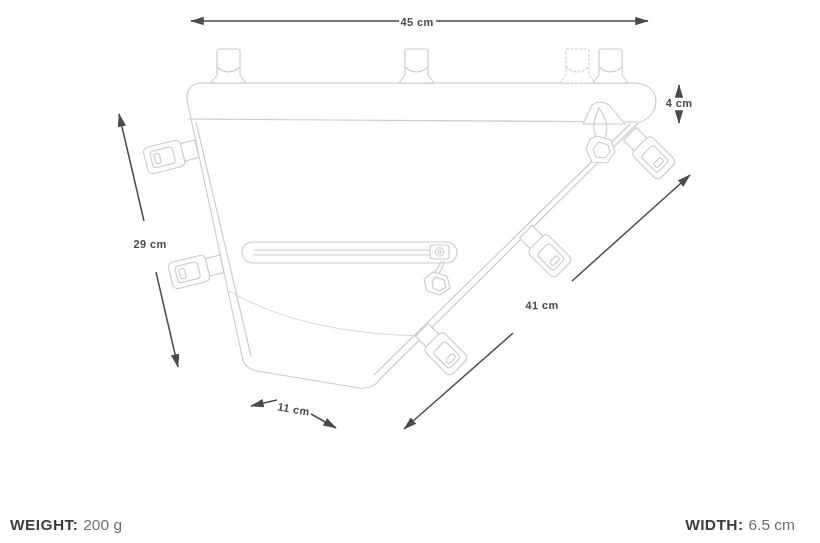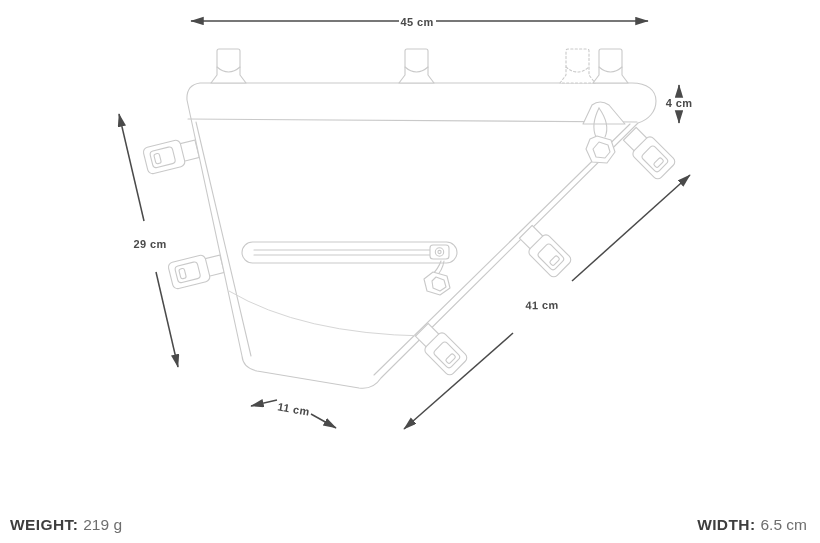--- a/index.html
+++ b/index.html
@@ -11,21 +11,21 @@
   
   .art{stroke:#c9c9c9;fill:none;stroke-width:1.1;stroke-linejoin:round;stroke-linecap:round;}
   .artf{stroke:#c9c9c9;fill:#ffffff;stroke-width:1.1;stroke-linejoin:round;stroke-linecap:round;}
   .artlight{stroke:#d6d6d6;fill:none;stroke-width:1;}
   .dim{stroke:#4a4a4a;fill:none;stroke-width:1.5;}
   .dimtext{font-family:"Liberation Sans",sans-serif;font-size:11px;font-weight:700;fill:#4a4a4a;letter-spacing:.4px;}
   .dashed{stroke-dasharray:2.2,2.2;}
   
   .footer-item{position:absolute;top:516px;font-size:15.5px;white-space:nowrap;}
   .footer-item.left{left:10px;}
-  .footer-item.right{right:13px;}
+  .footer-item.right{right:25px;}
   .footer-label{font-weight:700;color:#3e3e3e;letter-spacing:.4px;}
   .footer-value{font-weight:400;color:#6e6e6e;margin-left:5px;}
 </style>
 </head>
 <body>
 
 <div class="canvas">
 
 <svg width="820" height="543" viewBox="0 0 820 543">
   <defs>
@@ -145,19 +145,19 @@
   </g>
 
   <g>
     <line x1="277" y1="400" x2="251" y2="406" class="dim" marker-end="url(#arr)"></line>
     <line x1="311" y1="414" x2="336" y2="428" class="dim" marker-end="url(#arr)"></line>
     <text x="293" y="413" text-anchor="middle" class="dimtext" transform="rotate(10 293 413)">11 cm</text>
   </g>
 </svg>
 
   <div class="footer-item left">
-    <span class="footer-label">WEIGHT:</span><span class="footer-value">219 g</span>
+    <span class="footer-label">WEIGHT:</span><span class="footer-value">200 g</span>
   </div>
   <div class="footer-item right">
     <span class="footer-label">WIDTH:</span><span class="footer-value">6.5 cm</span>
   </div>
 
 </div>
 
 </body></html>

